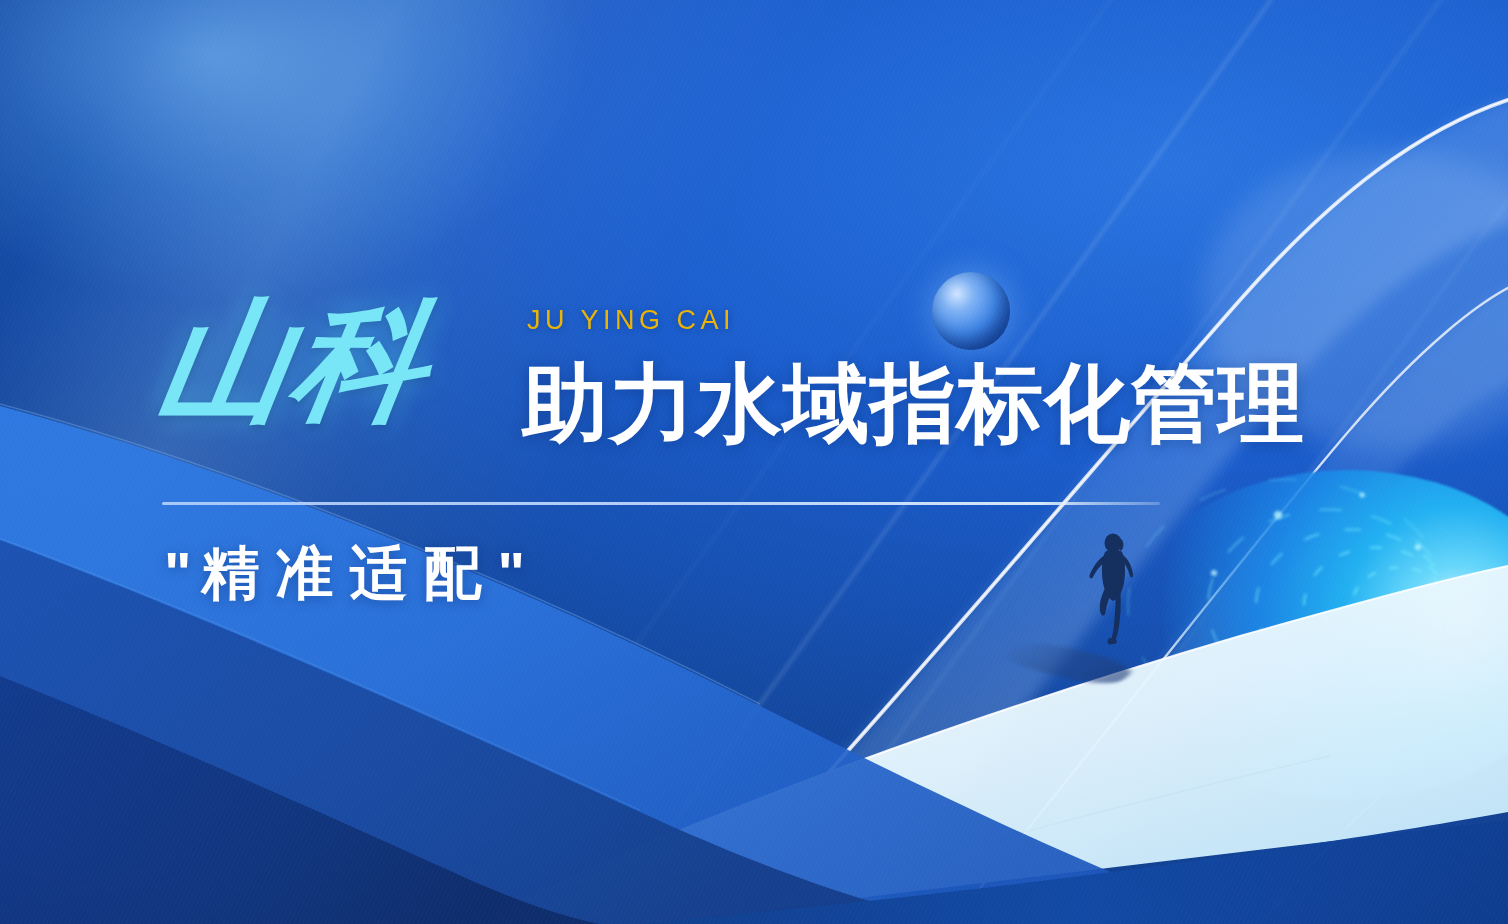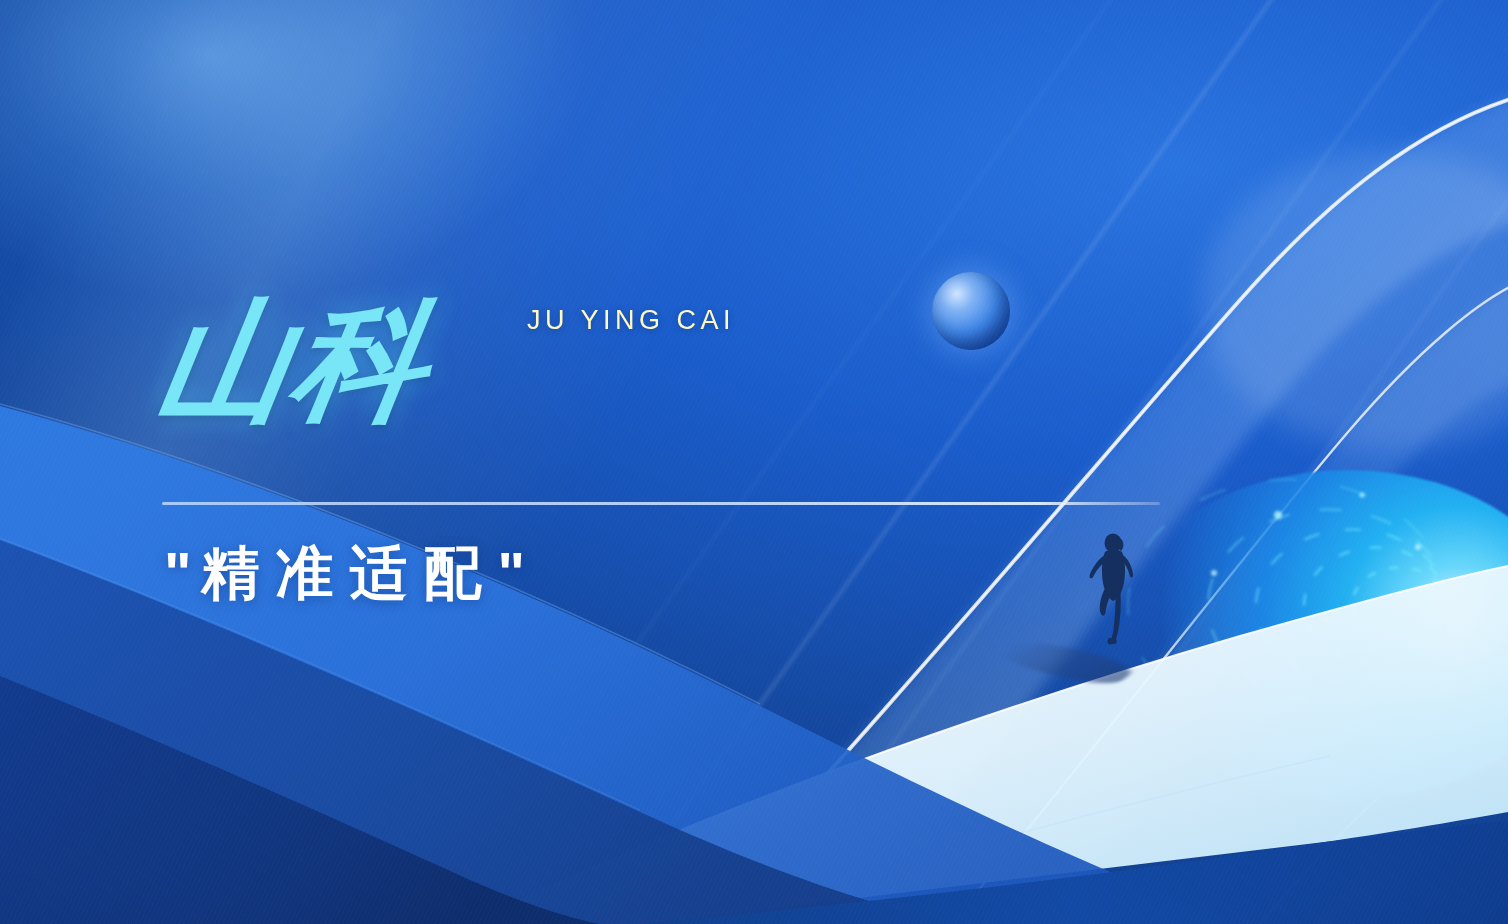--- a/index.html
+++ b/index.html
@@ -161,21 +161,21 @@
     white-space: nowrap;
     transform: skewX(-9deg);
   }
 
   .pinyin {
     position: absolute;
     left: 527px;
     top: 305px;
     font-size: 27px;
     letter-spacing: 4.5px;
-    color: #fef9c3;
+    color: #eab308;
     font-weight: 400;
     white-space: nowrap;
     text-shadow: 0 1px 6px rgba(8,40,110,.45);
   }
 
   .headline {
     position: absolute;
     left: 522px;
     top: 358px;
     font-size: 86px;
@@ -390,20 +390,21 @@
       </g>
     </svg>
   </div>
 
   <div class="content">
 
     <div class="logo-word">山科</div>
 
     <div class="pinyin">JU YING CAI</div>
 
+    <div class="headline">助力水域指标化管理</div>
 
     <div class="divider"></div>
 
     <div class="tagline">
       <span class="q">"</span><span>精准适配</span><span class="q">"</span>
     </div>
 
   </div>
 </div>
 

